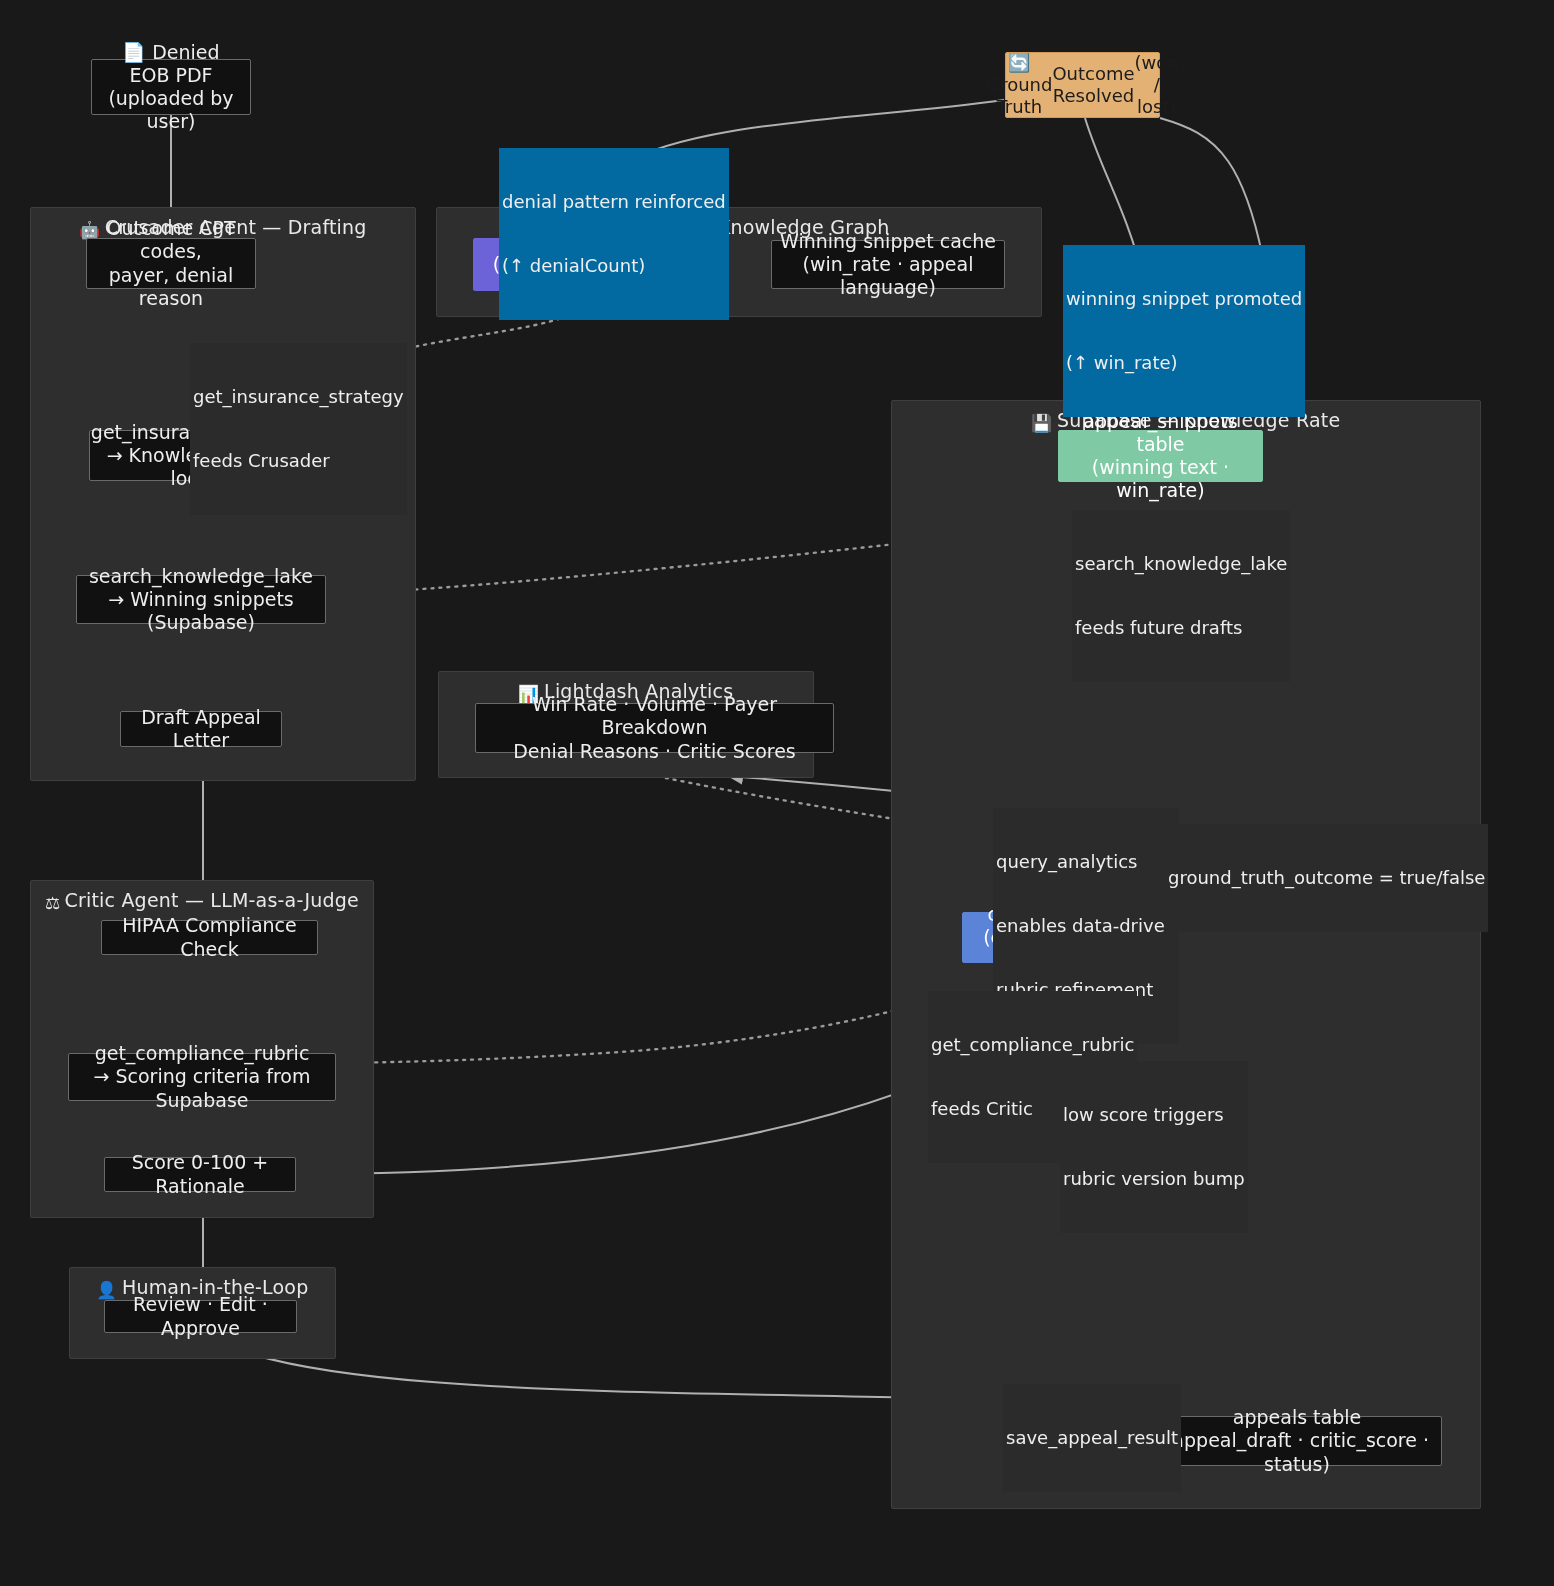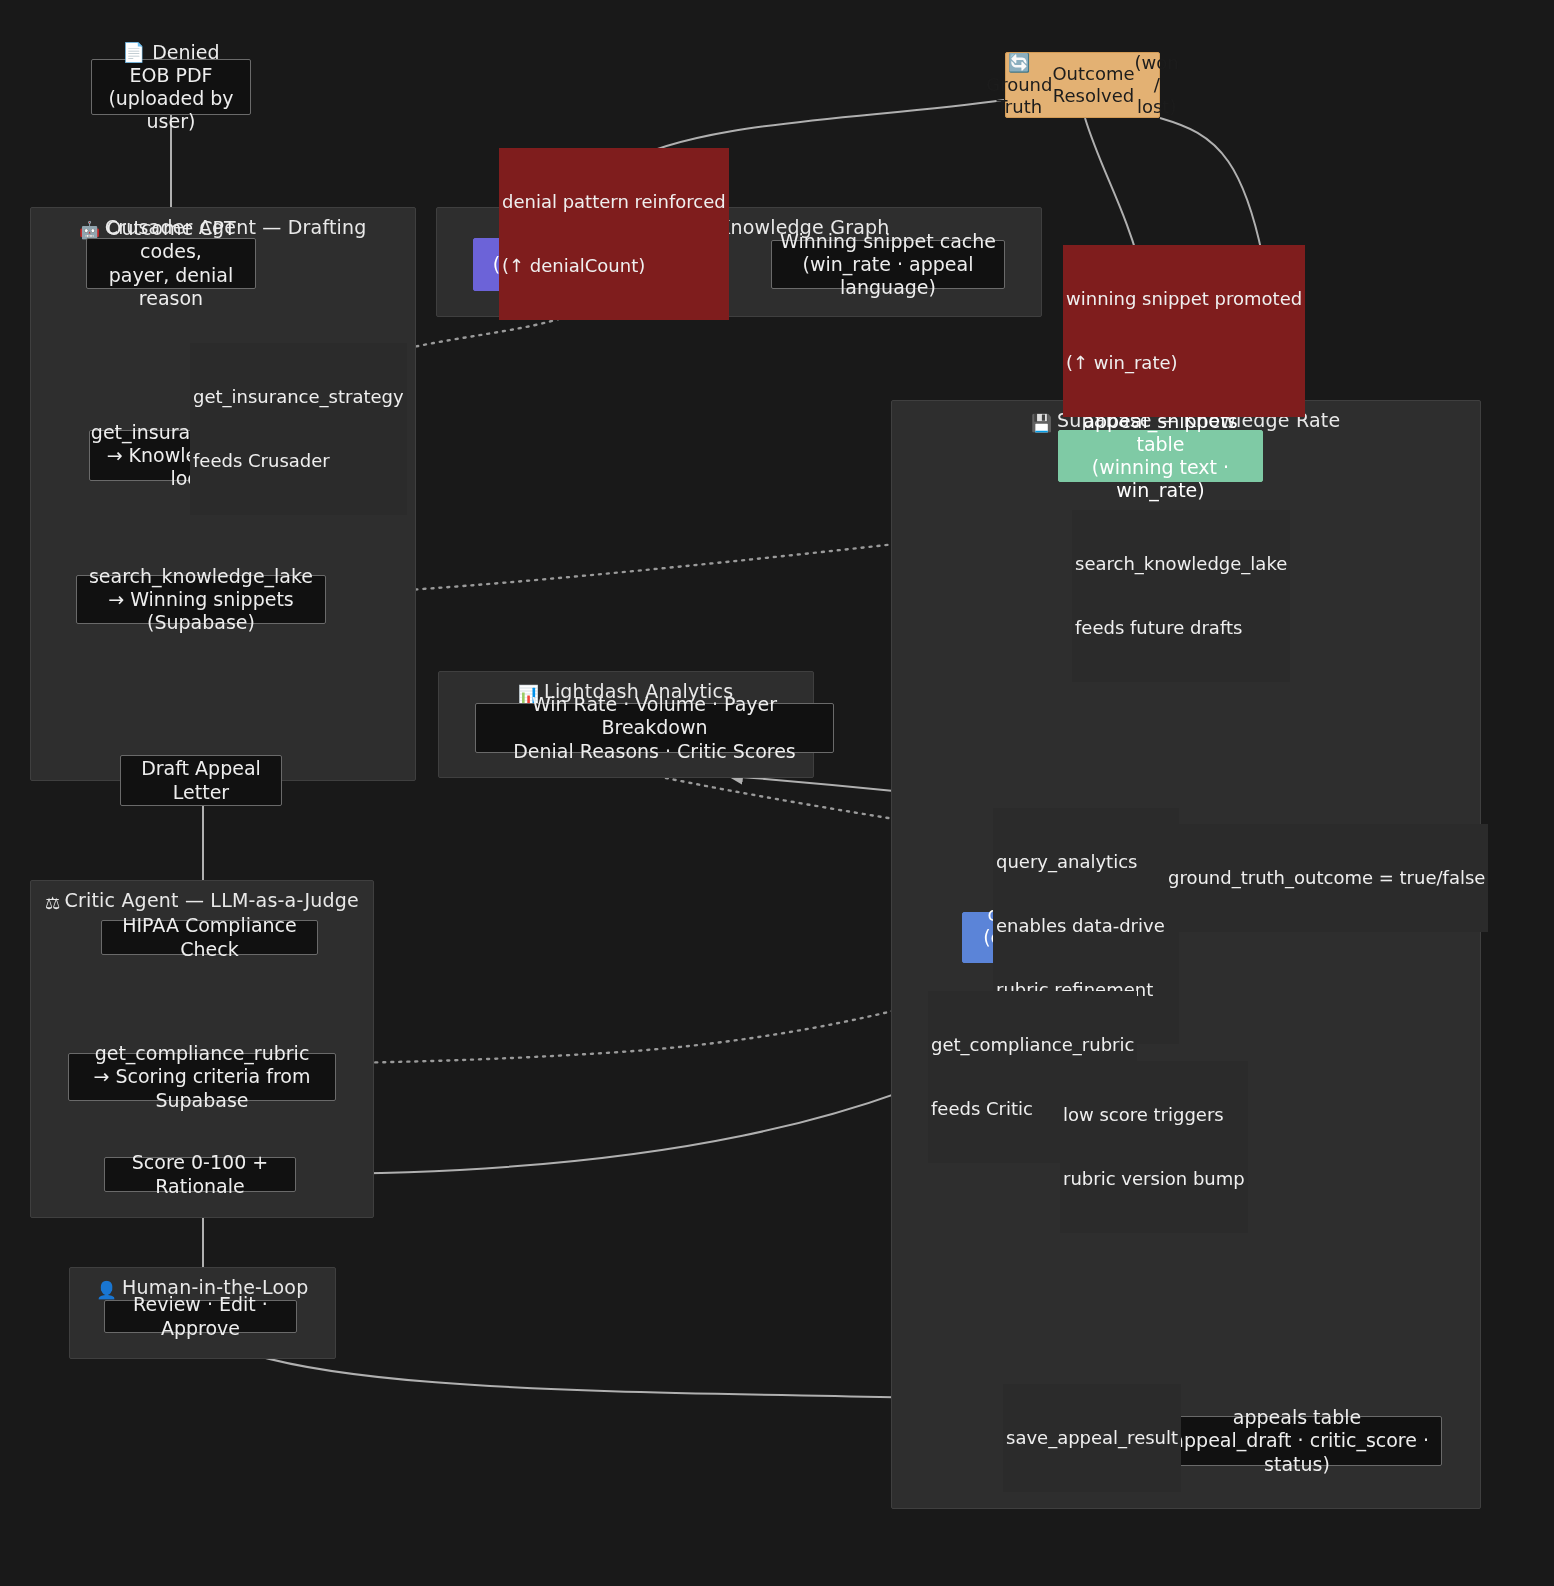--- a/index.html
+++ b/index.html
@@ -25,21 +25,21 @@
     border:1px solid #6a6a6a;background:#111111;color:#eeeeee;
     display:flex;align-items:center;justify-content:center;text-align:center;
     font-size:19px;line-height:1.22;border-radius:2px;padding:5px 8px;
   }
   .node.purple{background:#6c63d8;border-color:#6c63d8;color:#ffffff;}
   .node.green{background:#7fcaa5;border-color:#7fcaa5;color:#ffffff;}
   .node.blue{background:#5b84d8;border-color:#5b84d8;color:#ffffff;}
   .node.orange{background:#e3b173;border-color:#d29a55;color:#1c1c1c;}
 
   .edge-label{
-    position:absolute;background:#7f1d1d;color:#efefef;
+    position:absolute;background:#0369a1;color:#efefef;
     font-size:18px;line-height:1.18;padding:1px 3px;white-space:pre;
   }
   .lbl-on-cluster{background:#2b2b2b;}
 </style>
 </head>
 <body>
 
 <div id="canvas">
 
   <svg class="edges" viewBox="0 0 1554 1586">
@@ -159,21 +159,21 @@
   <div class="node" style="left:89px;top:430px;width:226px;height:51px;flex-direction:column;">
     <div>get_insurance_strategy</div>
     <div>→ Knowledge Graph lookup</div>
   </div>
 
   <div class="node" style="left:76px;top:575px;width:250px;height:49px;flex-direction:column;">
     <div>search_knowledge_lake</div>
     <div>→ Winning snippets (Supabase)</div>
   </div>
 
-  <div class="node" style="left:120px;top:711px;width:162px;height:51px;margin-top:44px;">
+  <div class="node" style="left:120px;top:711px;width:162px;height:36px;">
     <div>Draft Appeal Letter</div>
   </div>
 
   <div class="node green" style="left:1058px;top:430px;width:205px;height:52px;flex-direction:column;">
     <div>appeal_snippets table</div>
     <div>(winning text · win_rate)</div>
   </div>
 
   <div class="node" style="left:475px;top:703px;width:359px;height:50px;flex-direction:column;">
     <div>Win Rate · Volume · Payer Breakdown</div>

